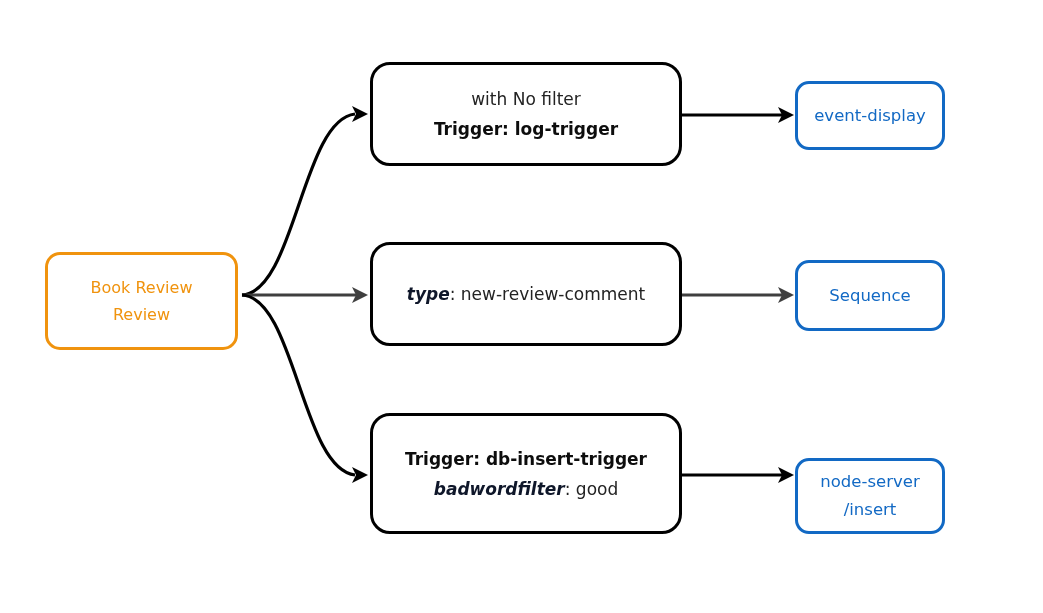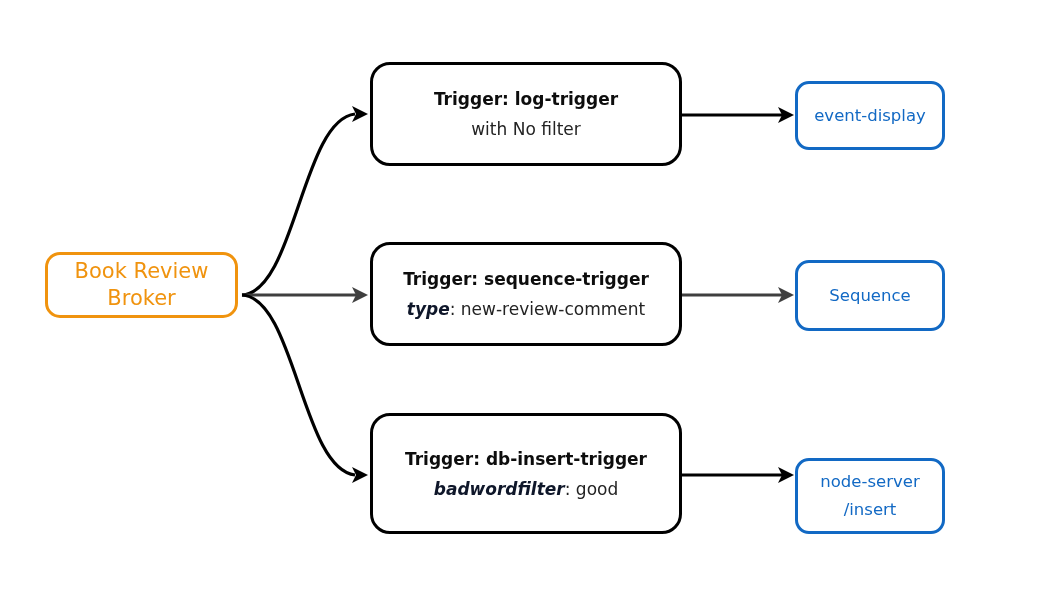--- a/index.html
+++ b/index.html
@@ -15,23 +15,23 @@
   .edge-gray{stroke:var(--c-gray,#3f3f3f);}
   .head-black{fill:var(--c-black,#000);}
   .head-gray{fill:var(--c-gray,#3f3f3f);}
 
   .node{
     position:absolute;display:flex;flex-direction:column;
     align-items:center;justify-content:center;text-align:center;
     background:#ffffff;box-sizing:border-box;
   }
   .broker{
-    left:45px;top:252px;width:193px;height:66px;
+    left:45px;top:252px;width:193px;height:98px;
     border:3px solid var(--c-orange,#f0930e);border-radius:15px;
-    color:var(--c-orange,#f0930e);font-size:21px;line-height:27px;
+    color:var(--c-orange,#f0930e);font-size:16px;line-height:27px;
   }
   .trigger{
     left:370px;width:312px;
     border:3px solid #000;border-radius:20px;
     font-size:17px;line-height:30px;color:#232323;
   }
   .trigger b{color:#0f172a;font-weight:700;font-style:italic;}
   .trigger .title{font-weight:700;color:#0d0d0d;}
   #trigger-1{top:62px;height:104px;}
   #trigger-2{top:242px;height:104px;}
@@ -63,30 +63,29 @@
     <path class="edge edge-black" d="M 682 115 L 782 115"></path>
     <polygon class="head-black" points="794,115 778,107 782,115 778,123"></polygon>
     <path class="edge edge-gray" d="M 682 295 L 782 295" style="stroke-width:3px;"></path>
     <polygon class="head-gray" points="794,295 778,287 782,295 778,303"></polygon>
     <path class="edge edge-black" d="M 682 475 L 782 475"></path>
     <polygon class="head-black" points="794,475 778,467 782,475 778,483"></polygon>
   </svg>
 
   <div class="node broker">
     <span class="line">Book Review</span>
-    <span class="line">Broker</span>
+    <span class="line">Review</span>
   </div>
 
   <div class="node trigger" id="trigger-1">
+    <span class="line"><b></b><span>with No filter</span></span>
     <span class="line title">Trigger: log-trigger</span>
-    <span class="line"><b></b><span>with No filter</span></span>
   </div>
 
   <div class="node trigger" id="trigger-2">
-    <span class="line title">Trigger: sequence-trigger</span>
     <span class="line"><b>type</b><span>: new-review-comment</span></span>
   </div>
 
   <div class="node trigger" id="trigger-3">
     <span class="line title">Trigger: db-insert-trigger</span>
     <span class="line"><b>badwordfilter</b><span>: good</span></span>
   </div>
 
   <div class="node sink" id="sink-1">
     <span class="line">event-display</span>

